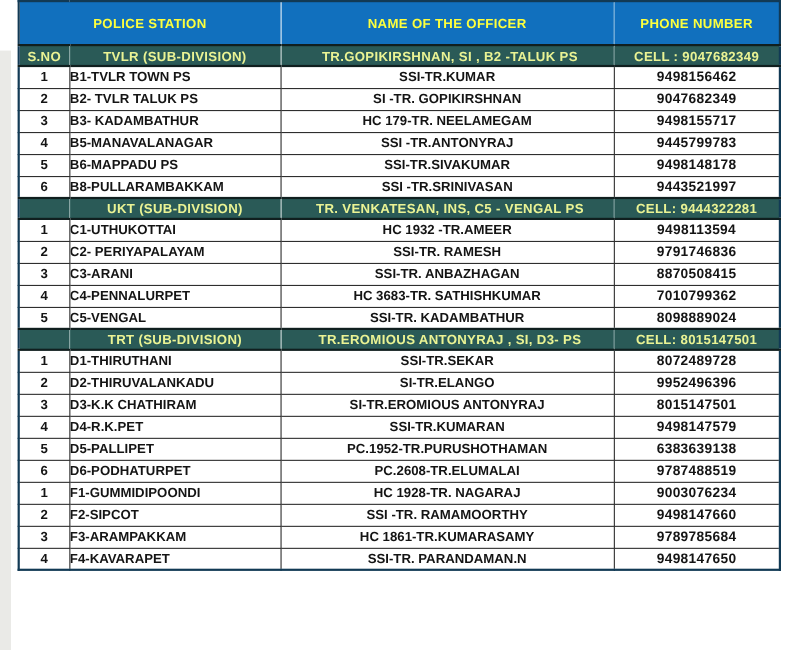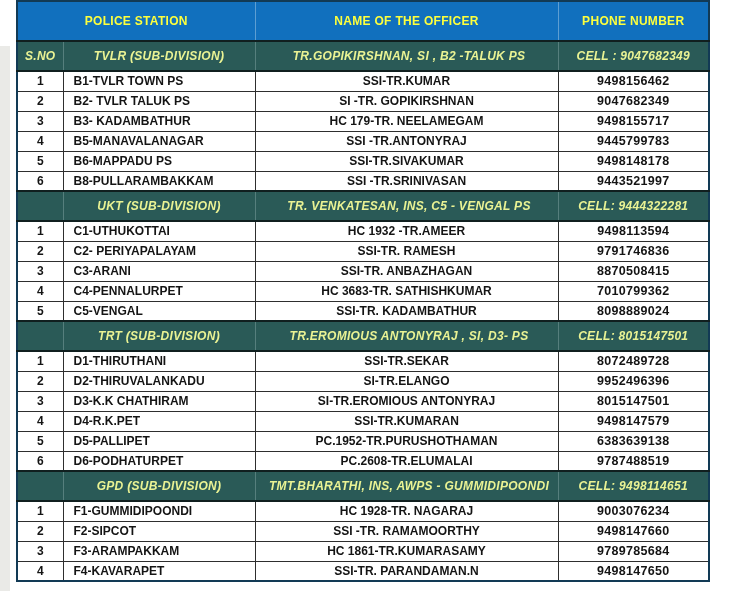--- a/index.html
+++ b/index.html
@@ -59,43 +59,41 @@
     height: 40px;
     text-align: center;
     border-left: 1px solid #5d9ed2;
     border-bottom: 1px solid #0d3050;
     letter-spacing: 0.3px;
   }
   tr.division td {
     background: var(--division-bg);
     color: var(--division-text);
     font-size: 12px;
-    height: 30px;
+    height: 19px;
     text-align: center;
     border-top: 2px solid #101f1f;
     border-bottom: 2px solid #101f1f;
     border-left: 1px solid #567f7d;
     letter-spacing: 0.3px;
-    font-style: italic;
   }
   tr.division td.div-incharge {
     text-align: center;
     padding-left: 5px;
   }
   tr.data td {
     background: var(--row-bg);
     color: var(--row-text);
     font-size: 12px;
     height: 20px;
     text-align: center;
     border: 1px solid #2e2e2e;
   }
   tr.data td.station {
     text-align: left;
-    padding-left: 10px;
   }
   tr.data td.phone {
     font-size: 12.5px;
     letter-spacing: 0.3px;
   }
 </style>
 </head>
 <body>
 
 <div class="page">
@@ -228,26 +226,20 @@
           <td class="station">D5-PALLIPET</td>
           <td class="officer">PC.1952-TR.PURUSHOTHAMAN</td>
           <td class="phone">6383639138</td>
         </tr>
         <tr class="data">
           <td class="sno">6</td>
           <td class="station">D6-PODHATURPET</td>
           <td class="officer">PC.2608-TR.ELUMALAI</td>
           <td class="phone">9787488519</td>
         </tr>
-        <tr class="division">
-          <td class="div-sno"></td>
-          <td class="div-name">GPD (SUB-DIVISION)</td>
-          <td class="div-incharge">TMT.BHARATHI, INS, AWPS - GUMMIDIPOONDI</td>
-          <td class="div-cell">CELL: 9498114651</td>
-        </tr>
         <tr class="data">
           <td class="sno">1</td>
           <td class="station">F1-GUMMIDIPOONDI</td>
           <td class="officer">HC 1928-TR. NAGARAJ</td>
           <td class="phone">9003076234</td>
         </tr>
         <tr class="data">
           <td class="sno">2</td>
           <td class="station">F2-SIPCOT</td>
           <td class="officer">SSI -TR. RAMAMOORTHY</td>

